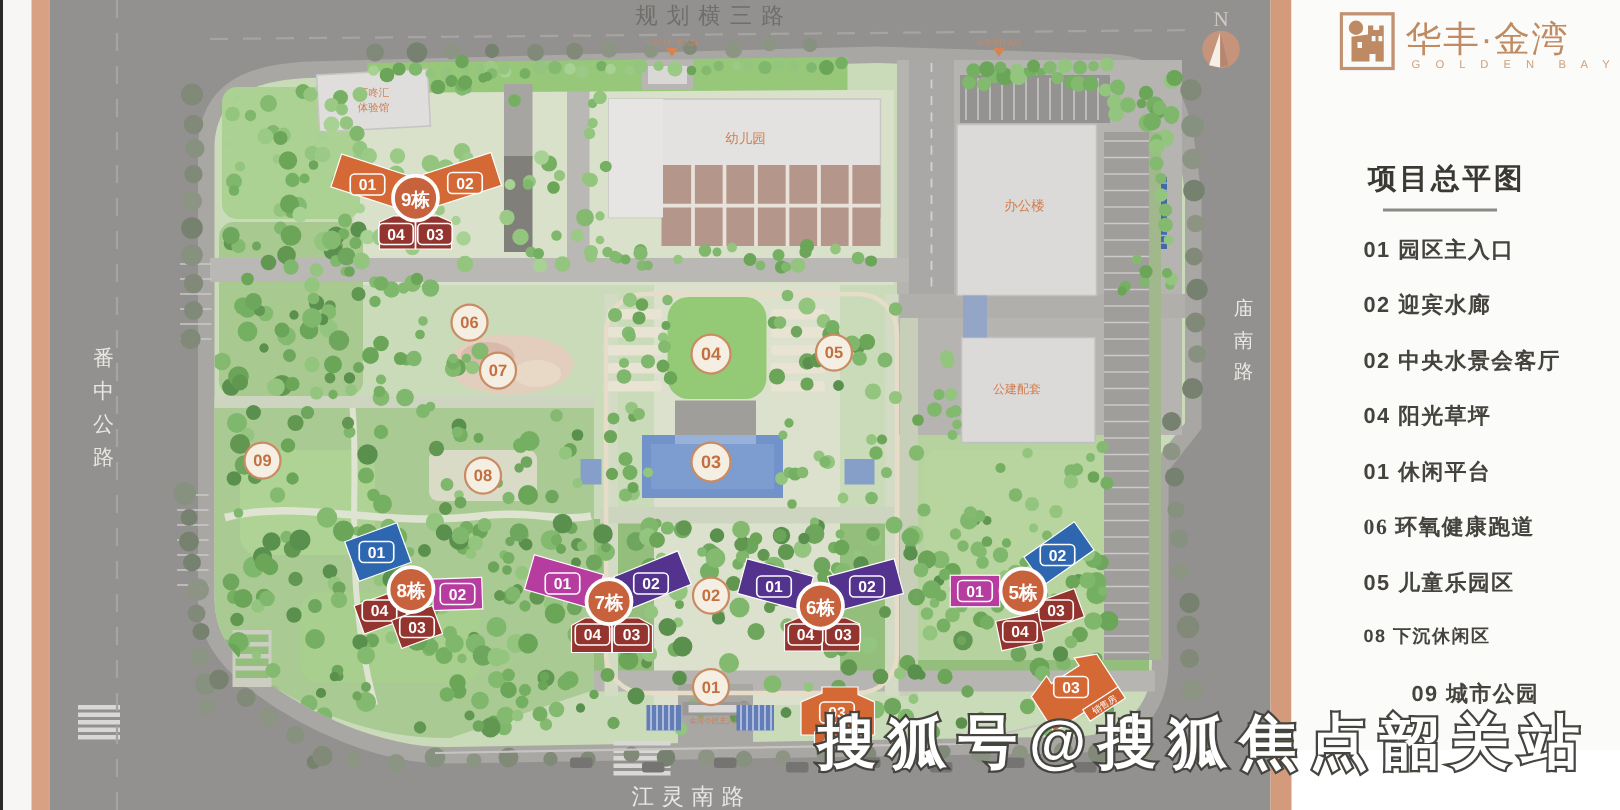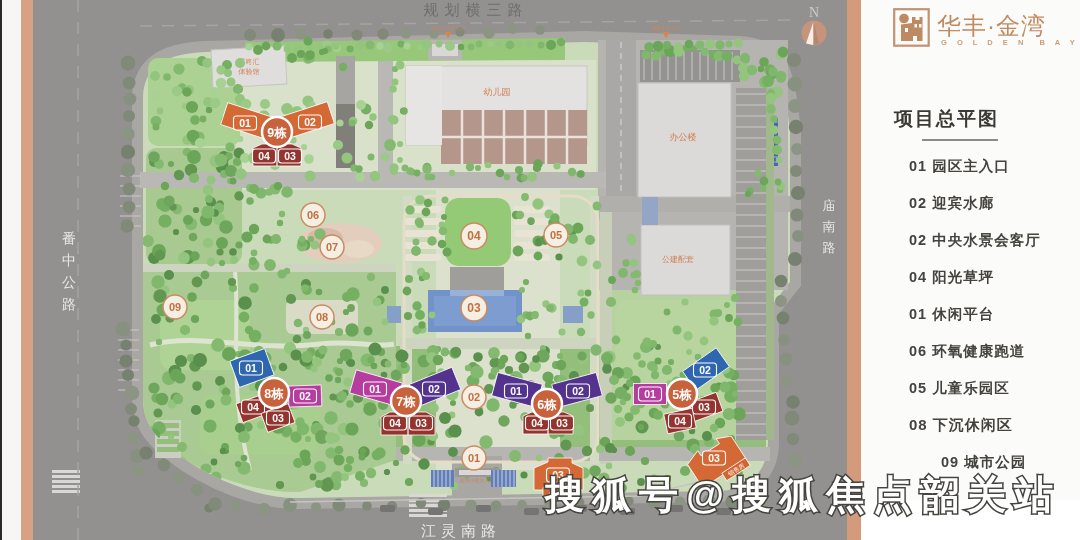--- a/index.html
+++ b/index.html
@@ -1579,40 +1579,40 @@
 <rect x="1.2" y="1.2" width="34.5" height="36.5" fill="none" stroke="#c29272" stroke-width="2.2"></rect>
 <circle cx="11" cy="10.5" r="4.8" fill="#bd8a64"></circle>
 <path d="M8,16.5 L19,15 L19,9 L22.5,9 L22.5,12 L26.5,12 L26.5,9 L29.5,9 L29.5,33 L24,33 L24,28 L20,28 L20,33 L8,33 Z" fill="#bd8a64"></path>
 <rect x="21.5" y="16" width="2.5" height="3.5" fill="#fbfbf9"></rect>
         <rect x="26" y="16" width="2.5" height="3.5" fill="#fbfbf9"></rect>
 <rect x="12" y="20" width="3" height="4" fill="#fbfbf9"></rect>
 </svg>
 
 <div class="abs" style="left:76px;top:10px;font-size:24px;color:#c08a62;letter-spacing:1px;font-weight:400;white-space:nowrap;">华丰·金湾</div>
 
-<div class="abs" style="left:80px;top:38px;font-size:7.5px;color:#cb9e7c;letter-spacing:4px;white-space:nowrap;font-weight:bold;">G O L D E N&nbsp;&nbsp;B A Y</div>
-
-<div class="abs" style="left:33px;top:106px;font-size:19px;font-weight:700;color:#3b3934;letter-spacing:2px;text-align:center;">项目总平图</div>
+<div class="abs" style="left:80px;top:38px;font-size:7.5px;color:#cb9e7c;letter-spacing:4px;white-space:nowrap;">G O L D E N&nbsp;&nbsp;B A Y</div>
+
+<div class="abs" style="left:51px;top:106px;font-size:19px;font-weight:700;color:#3b3934;letter-spacing:2px;text-align:center;">项目总平图</div>
 
 <div class="abs" style="left:61px;top:139px;width:76px;height:2px;background:#8c8a85;"></div>
 
 <div class="abs" style="left:48px;top:157px;font-size:14.5px;font-weight:700;color:#45433e;letter-spacing:1px;">01 园区主入口</div>
 
 <div class="abs" style="left:48px;top:194px;font-size:14.5px;font-weight:700;color:#45433e;letter-spacing:1px;">02 迎宾水廊</div>
 
 <div class="abs" style="left:48px;top:231px;font-size:14.5px;font-weight:700;color:#45433e;letter-spacing:1px;">02 中央水景会客厅</div>
 
 <div class="abs" style="left:48px;top:268px;font-size:14.5px;font-weight:700;color:#45433e;letter-spacing:1px;">04 阳光草坪</div>
 
 <div class="abs" style="left:48px;top:305px;font-size:14.5px;font-weight:700;color:#45433e;letter-spacing:1px;">01 休闲平台</div>
 
-<div class="abs" style="left:48px;top:342px;font-size:14.5px;font-weight:700;color:#45433e;letter-spacing:1px;">06 环氧健康跑道</div>
+<div class="abs" style="left:48px;top:342px;font-size:14.5px;font-weight:700;color:#45433e;letter-spacing:1px;font-family:Liberation Serif, serif;">06 环氧健康跑道</div>
 
 <div class="abs" style="left:48px;top:379px;font-size:14.5px;font-weight:700;color:#45433e;letter-spacing:1px;">05 儿童乐园区</div>
 
-<div class="abs" style="left:48px;top:416px;font-size:15px;font-weight:700;color:#45433e;letter-spacing:1px;">08 下沉休闲区</div>
+<div class="abs" style="left:48px;top:416px;font-size:12px;font-weight:700;color:#45433e;letter-spacing:1px;">08 下沉休闲区</div>
 
 <div class="abs" style="left:48px;top:453px;font-size:14.5px;font-weight:700;color:#45433e;letter-spacing:1px;margin-left:32px;">09 城市公园</div>
 </div>
 
 <svg class="abs" style="left:542px;top:468px" width="540" height="55" viewBox="0 0 540 55">
 <text x="3" y="40" font-size="39" font-weight="700" font-family="&quot;Liberation Sans&quot;, sans-serif" fill="#ffffff" stroke="#45443f" stroke-width="3" paint-order="stroke" letter-spacing="8">搜狐号@搜狐焦点韶关站</text>
 </svg>
 </div>
 </body></html>

